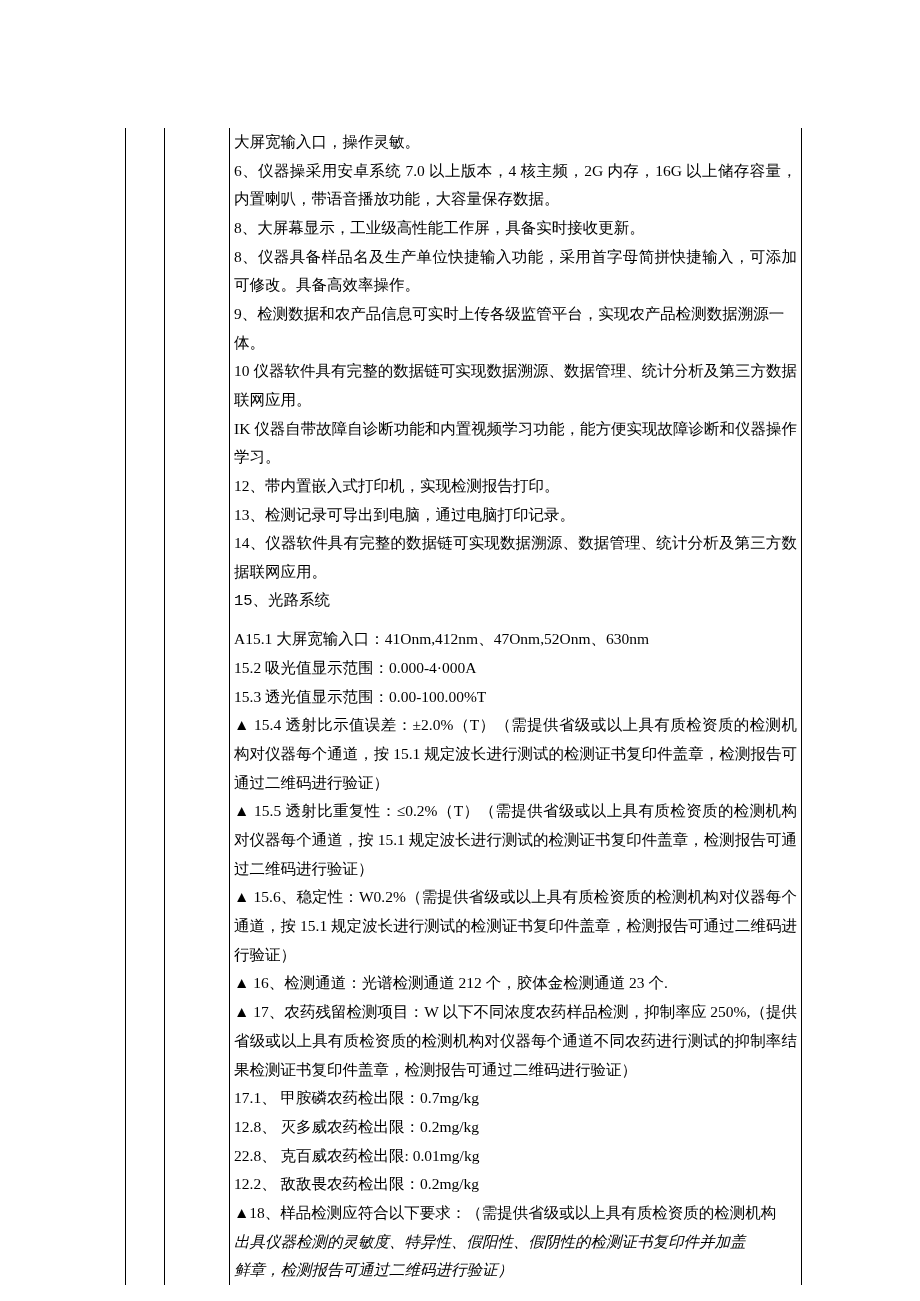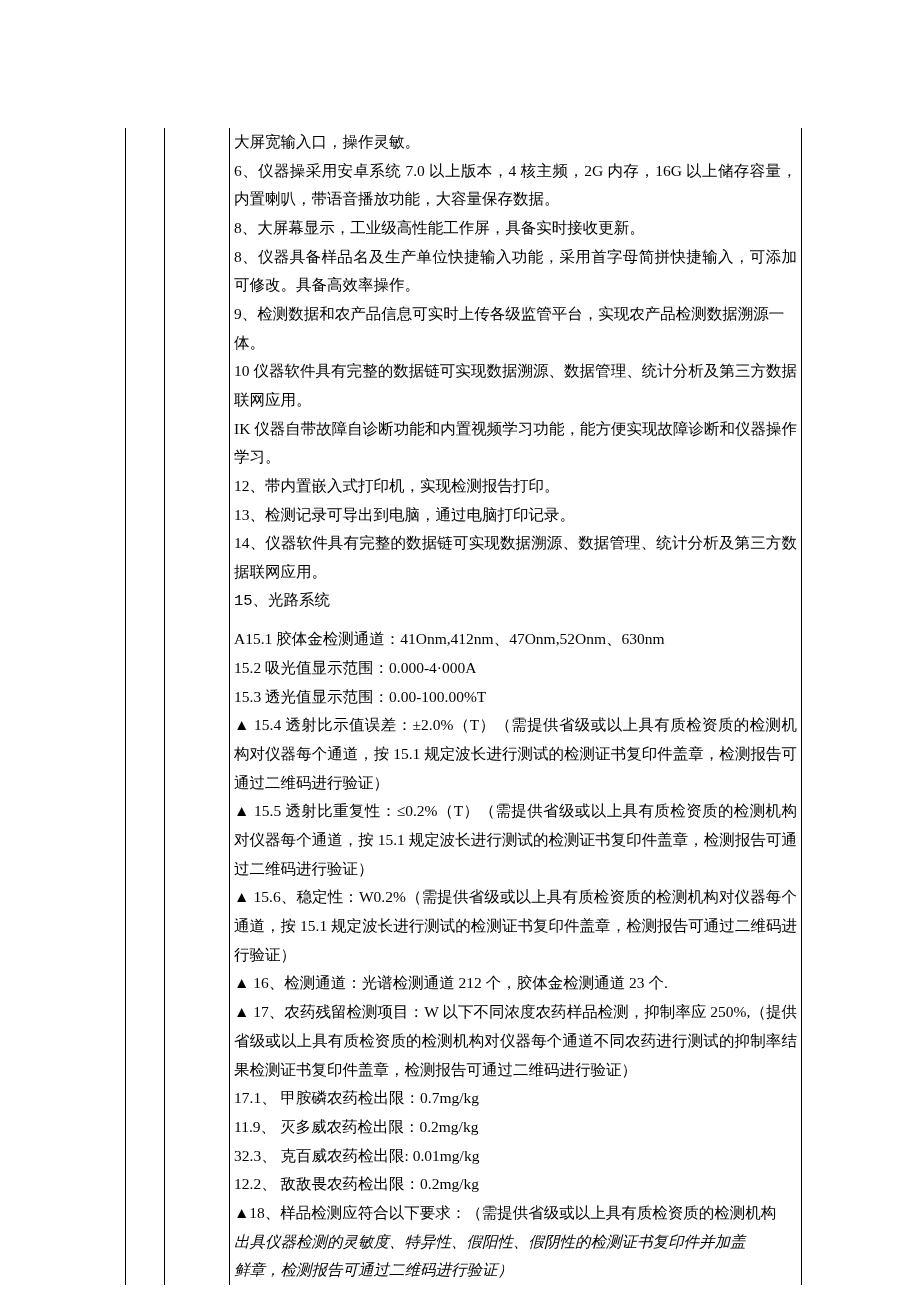--- a/index.html
+++ b/index.html
@@ -63,31 +63,31 @@
               <p>8、大屏幕显示，工业级高性能工作屏，具备实时接收更新。</p>
               <p>8、仪器具备样品名及生产单位快捷输入功能，采用首字母简拼快捷输入，可添加可修改。具备高效率操作。</p>
               <p>9、检测数据和农产品信息可实时上传各级监管平台，实现农产品检测数据溯源一</p>
               <p class="indent">体。</p>
               <p>10 仪器软件具有完整的数据链可实现数据溯源、数据管理、统计分析及第三方数据联网应用。</p>
               <p>IK 仪器自带故障自诊断功能和内置视频学习功能，能方便实现故障诊断和仪器操作学习。</p>
               <p>12、带内置嵌入式打印机，实现检测报告打印。</p>
               <p>13、检测记录可导出到电脑，通过电脑打印记录。</p>
               <p>14、仪器软件具有完整的数据链可实现数据溯源、数据管理、统计分析及第三方数据联网应用。</p>
               <p style=" font-family: Liberation Mono, monospace;">15、光路系统</p>
-              <p style="margin-top: 10px;">A15.1 胶体金检测通道：41Onm,412nm、47Onm,52Onm、630nm</p>
+              <p style="margin-top: 10px;">A15.1 大屏宽输入口：41Onm,412nm、47Onm,52Onm、630nm</p>
               <p>15.2 吸光值显示范围：0.000-4·000A</p>
               <p>15.3 透光值显示范围：0.00-100.00%T</p>
               <p style="">▲ 15.4 透射比示值误差：±2.0%（T）（需提供省级或以上具有质检资质的检测机构对仪器每个通道，按 15.1 规定波长进行测试的检测证书复印件盖章，检测报告可通过二维码进行验证）</p>
               <p>▲ 15.5 透射比重复性：≤0.2%（T）（需提供省级或以上具有质检资质的检测机构对仪器每个通道，按 15.1 规定波长进行测试的检测证书复印件盖章，检测报告可通过二维码进行验证）</p>
               <p>▲ 15.6、稳定性：W0.2%（需提供省级或以上具有质检资质的检测机构对仪器每个通道，按 15.1 规定波长进行测试的检测证书复印件盖章，检测报告可通过二维码进行验证）</p>
               <p>▲ 16、检测通道：光谱检测通道 212 个，胶体金检测通道 23 个.</p>
               <p>▲ 17、农药残留检测项目：W 以下不同浓度农药样品检测，抑制率应 250%,（提供省级或以上具有质检资质的检测机构对仪器每个通道不同农药进行测试的抑制率结果检测证书复印件盖章，检测报告可通过二维码进行验证）</p>
               <p>17.1、 甲胺磷农药检出限：0.7mg/kg</p>
-              <p>11.9、 灭多威农药检出限：0.2mg/kg</p>
-              <p>32.3、 克百威农药检出限: 0.01mg/kg</p>
+              <p>12.8、 灭多威农药检出限：0.2mg/kg</p>
+              <p>22.8、 克百威农药检出限: 0.01mg/kg</p>
               <p>12.2、 敌敌畏农药检出限：0.2mg/kg</p>
               <p>▲18、样品检测应符合以下要求：（需提供省级或以上具有质检资质的检测机构</p>
               <p class="hanging">出具仪器检测的灵敏度、特异性、假阳性、假阴性的检测证书复印件并加盖</p>
               <p class="hanging">鲜章，检测报告可通过二维码进行验证）</p>
             </div>
       </td>
     </tr>
   </tbody>
     </table>
 </div>

